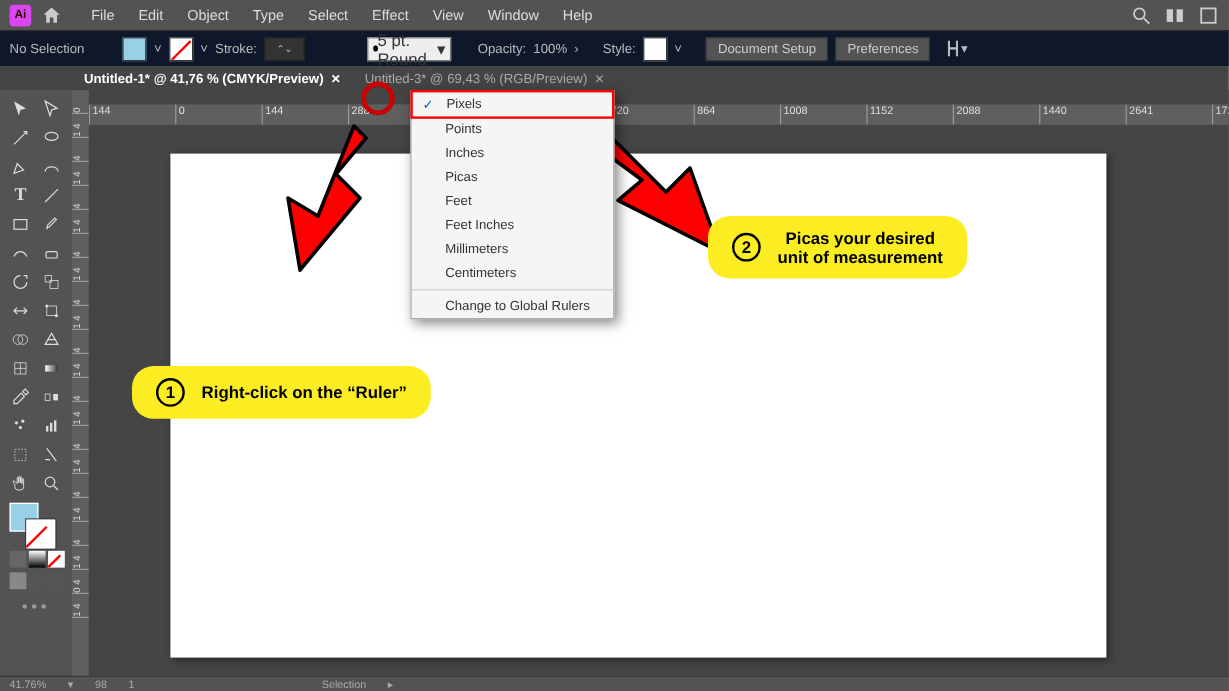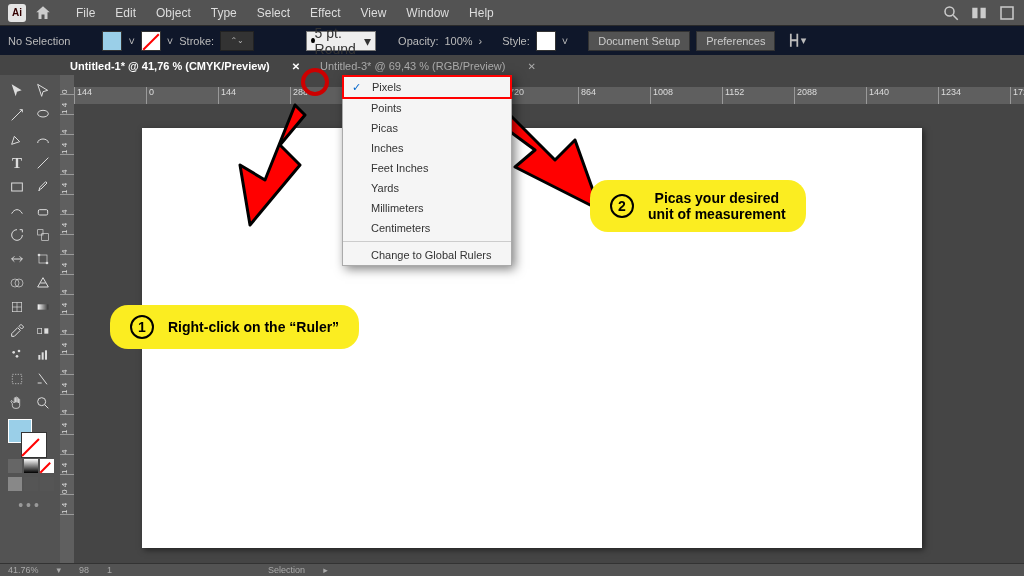--- a/index.html
+++ b/index.html
@@ -1,33 +1,33 @@
 <!DOCTYPE html>
 <html><head>
 <meta charset="utf-8">
 <style>
 *{box-sizing:border-box;margin:0;padding:0;font-family:Tahoma,Arial,sans-serif;user-select:none}
 body{width:1024px;height:576px;background:#454545;overflow:hidden;position:relative}
 .menubar{height:25px;background:#535353;display:flex;align-items:center;color:#ddd;font-size:12px;padding:0 8px}
-.ai-logo{width:18px;height:18px;background:#e5e5e5;color:#330000;font-weight:bold;font-size:10px;display:flex;align-items:center;justify-content:center;border-radius:3px;margin-right:8px}
+.ai-logo{width:18px;height:18px;background:#d946ef;color:#330000;font-weight:bold;font-size:10px;display:flex;align-items:center;justify-content:center;border-radius:3px;margin-right:8px}
 .home-icon{width:18px;height:18px;margin-right:14px;fill:#ccc}
 .menu-item{padding:0 10px;cursor:pointer}
 .menubar .spacer{flex:1}
 .menubar .ricon{width:18px;height:18px;margin-left:10px;fill:#ccc}
 .optbar{height:30px;background:#0f172a;border-top:1px solid #2a2a2a;display:flex;align-items:center;color:#bbb;font-size:11px;padding:0 8px;gap:6px}
 .swatch{width:20px;height:20px;background:#9acfe8;border:1px solid #333}
 .no-fill{width:20px;height:20px;background:#fff;border:1px solid #333;position:relative}
 .no-fill::after{content:"";position:absolute;left:-2px;right:-2px;top:50%;border-top:2px solid red;transform:rotate(-45deg)}
 .stroke-num{width:34px;height:20px;background:#333;border:1px solid #222;display:flex;align-items:center;justify-content:center}
 .dd{width:70px;height:20px;background:#eee;border:1px solid #777;display:flex;align-items:center;font-size:14px;padding:0 4px;color:#333;justify-content:space-between}
 .dd .dot{width:5px;height:5px;background:#000;border-radius:50%}
 .sw-white{width:20px;height:20px;background:#fff;border:1px solid #333}
 .btn{padding:3px 9px;background:#535353;border:1px solid #333;font-size:11px;color:#ccc}
 .tabs{height:20px;display:flex;align-items:flex-end;padding-left:60px;font-size:11px}
-.tab{padding:3px 10px;color:#aaa;display:flex;align-items:center;gap:22px}
+.tab{padding:3px 10px;color:#aaa;display:flex;gap:6px}
 .tab.active{background:#454545;color:#fff;font-weight:bold}
 .tab .x{font-size:10px}
 .workarea{display:flex;height:calc(576px - 25px - 30px - 20px - 13px)}
 .toolbar{width:60px;background:#535353;padding:4px;display:grid;grid-template-columns:1fr 1fr;gap:0;align-content:start}
 .tool{width:26px;height:24px;display:flex;align-items:center;justify-content:center;fill:#ddd;color:#ddd}
 .tool svg{width:16px;height:16px}
 .fillstroke{grid-column:1/3;position:relative;height:38px;margin-top:4px}
 .fs-fill{position:absolute;left:4px;top:0;width:24px;height:24px;background:#9acfe8;border:1px solid #fff}
 .fs-stroke{position:absolute;left:18px;top:14px;width:24px;height:24px;background:#fff;border:4px solid #fff;box-shadow:inset 0 0 0 20px #fff, 0 0 0 1px #333}
 .fs-stroke::after{content:"";position:absolute;inset:-4px;border-top:2px solid red;top:50%;transform:rotate(-45deg)}
@@ -330,34 +330,34 @@
         <div class="rtick">144</div>
         <div class="rtick">288</div>
         <div class="rtick">432</div>
         <div class="rtick">576</div>
         <div class="rtick">720</div>
         <div class="rtick">864</div>
         <div class="rtick">1008</div>
         <div class="rtick">1152</div>
         <div class="rtick">2088</div>
         <div class="rtick">1440</div>
-        <div class="rtick">1234</div>
+        <div class="rtick">2641</div>
         <div class="rtick">1728</div>
       </div>
     <div class="artboard"></div>
 
     <div class="red-ring"></div>
 
     <div class="ctx" id="ctx">
         <div class="ctx-item sel"><span class="chk">✓</span><span>Pixels</span></div>
         <div class="ctx-item"><span>Points</span></div>
+        <div class="ctx-item"><span>Inches</span></div>
         <div class="ctx-item"><span>Picas</span></div>
-        <div class="ctx-item"><span>Inches</span></div>
+        <div class="ctx-item"><span>Feet</span></div>
         <div class="ctx-item"><span>Feet  Inches</span></div>
-        <div class="ctx-item"><span>Yards</span></div>
         <div class="ctx-item"><span>Millimeters</span></div>
         <div class="ctx-item"><span>Centimeters</span></div>
         <div class="ctx-sep"></div>
         <div class="ctx-item">Change to Global Rulers</div>
       </div>
 
     <svg class="arrow-svg" style="left:140px;top:20px;width:120px;height:140px" viewBox="0 0 120 140">
       <path d="M95 10 L105 20 L80 50 L100 70 L50 130 L40 70 L65 85 Z"></path>
     </svg>
     <svg class="arrow-svg" style="left:420px;top:20px;width:130px;height:130px" viewBox="0 0 130 130">

